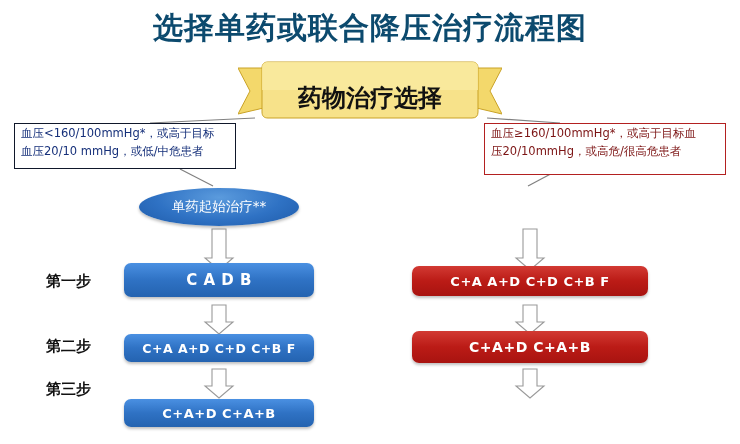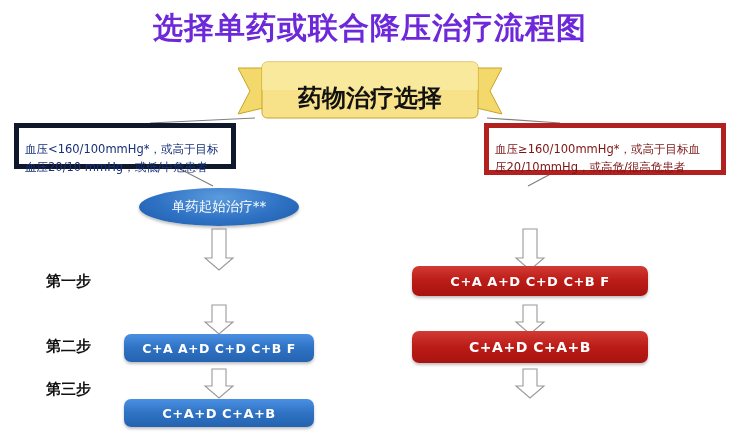--- a/index.html
+++ b/index.html
@@ -22,21 +22,21 @@
 
   
   .title {
     position: absolute;
     left: 0;
     top: 8px;
     width: 740px;
     text-align: center;
     font-size: 30px;
     font-weight: bold;
-    color: #6d28d9;
+    color: #0c4a6e;
     letter-spacing: 1px;
     font-family: "DejaVu Sans", "Liberation Sans", sans-serif;
   }
 
   
   .banner-wrap {
     position: absolute;
     left: 238px;
     top: 60px;
     width: 264px;
@@ -65,26 +65,26 @@
     left: 0;
     top: 0;
     width: 740px;
     height: 444px;
     pointer-events: none;
   }
 
   
   .criteria {
     position: absolute;
-    border: 5px solid #0f172a;
+    border: 1px solid #0f172a;
     background: #ffffff;
     font-size: 11.5px;
     line-height: 18px;
     color: #16307a;
-    padding: 12px 6px 5px 6px;
+    padding: 0 6px 5px 6px;
     box-sizing: border-box;
     font-family: "DejaVu Sans", "Liberation Sans", sans-serif;
   }
   .criteria.left {
     left: 14px;
     top: 123px;
     width: 222px;
     height: 46px;
   }
   .criteria.right {
@@ -208,19 +208,20 @@
   </div>
 
   <div class="ellipse blue">
     <span>单药起始治疗**</span>
   </div>
 
   <div class="step-label" style="left:46px; top:272px;text-align:right;">第一步</div>
   <div class="step-label" style="left:46px; top:337px;">第二步</div>
   <div class="step-label" style="left:46px; top:380px;text-align:right;">第三步</div>
 
+  <div class="bar blue" style="left:124px; top:263px; width:190px; height:34px; font-size:15px;">C   A   D   B</div>
   <div class="bar blue" style="left:124px; top:334px; width:190px; height:28px; font-size:12.5px;">C+A   A+D   C+D   C+B   F</div>
   <div class="bar blue" style="left:124px; top:399px; width:190px; height:28px; font-size:13px;">C+A+D   C+A+B</div>
 
   <div class="bar red" style="left:412px; top:266px; width:236px; height:30px; font-size:13px;">C+A   A+D   C+D   C+B   F</div>
   <div class="bar red" style="left:412px; top:331px; width:236px; height:32px; font-size:14px;">C+A+D   C+A+B</div>
 
 </div>
 
 </body></html>

